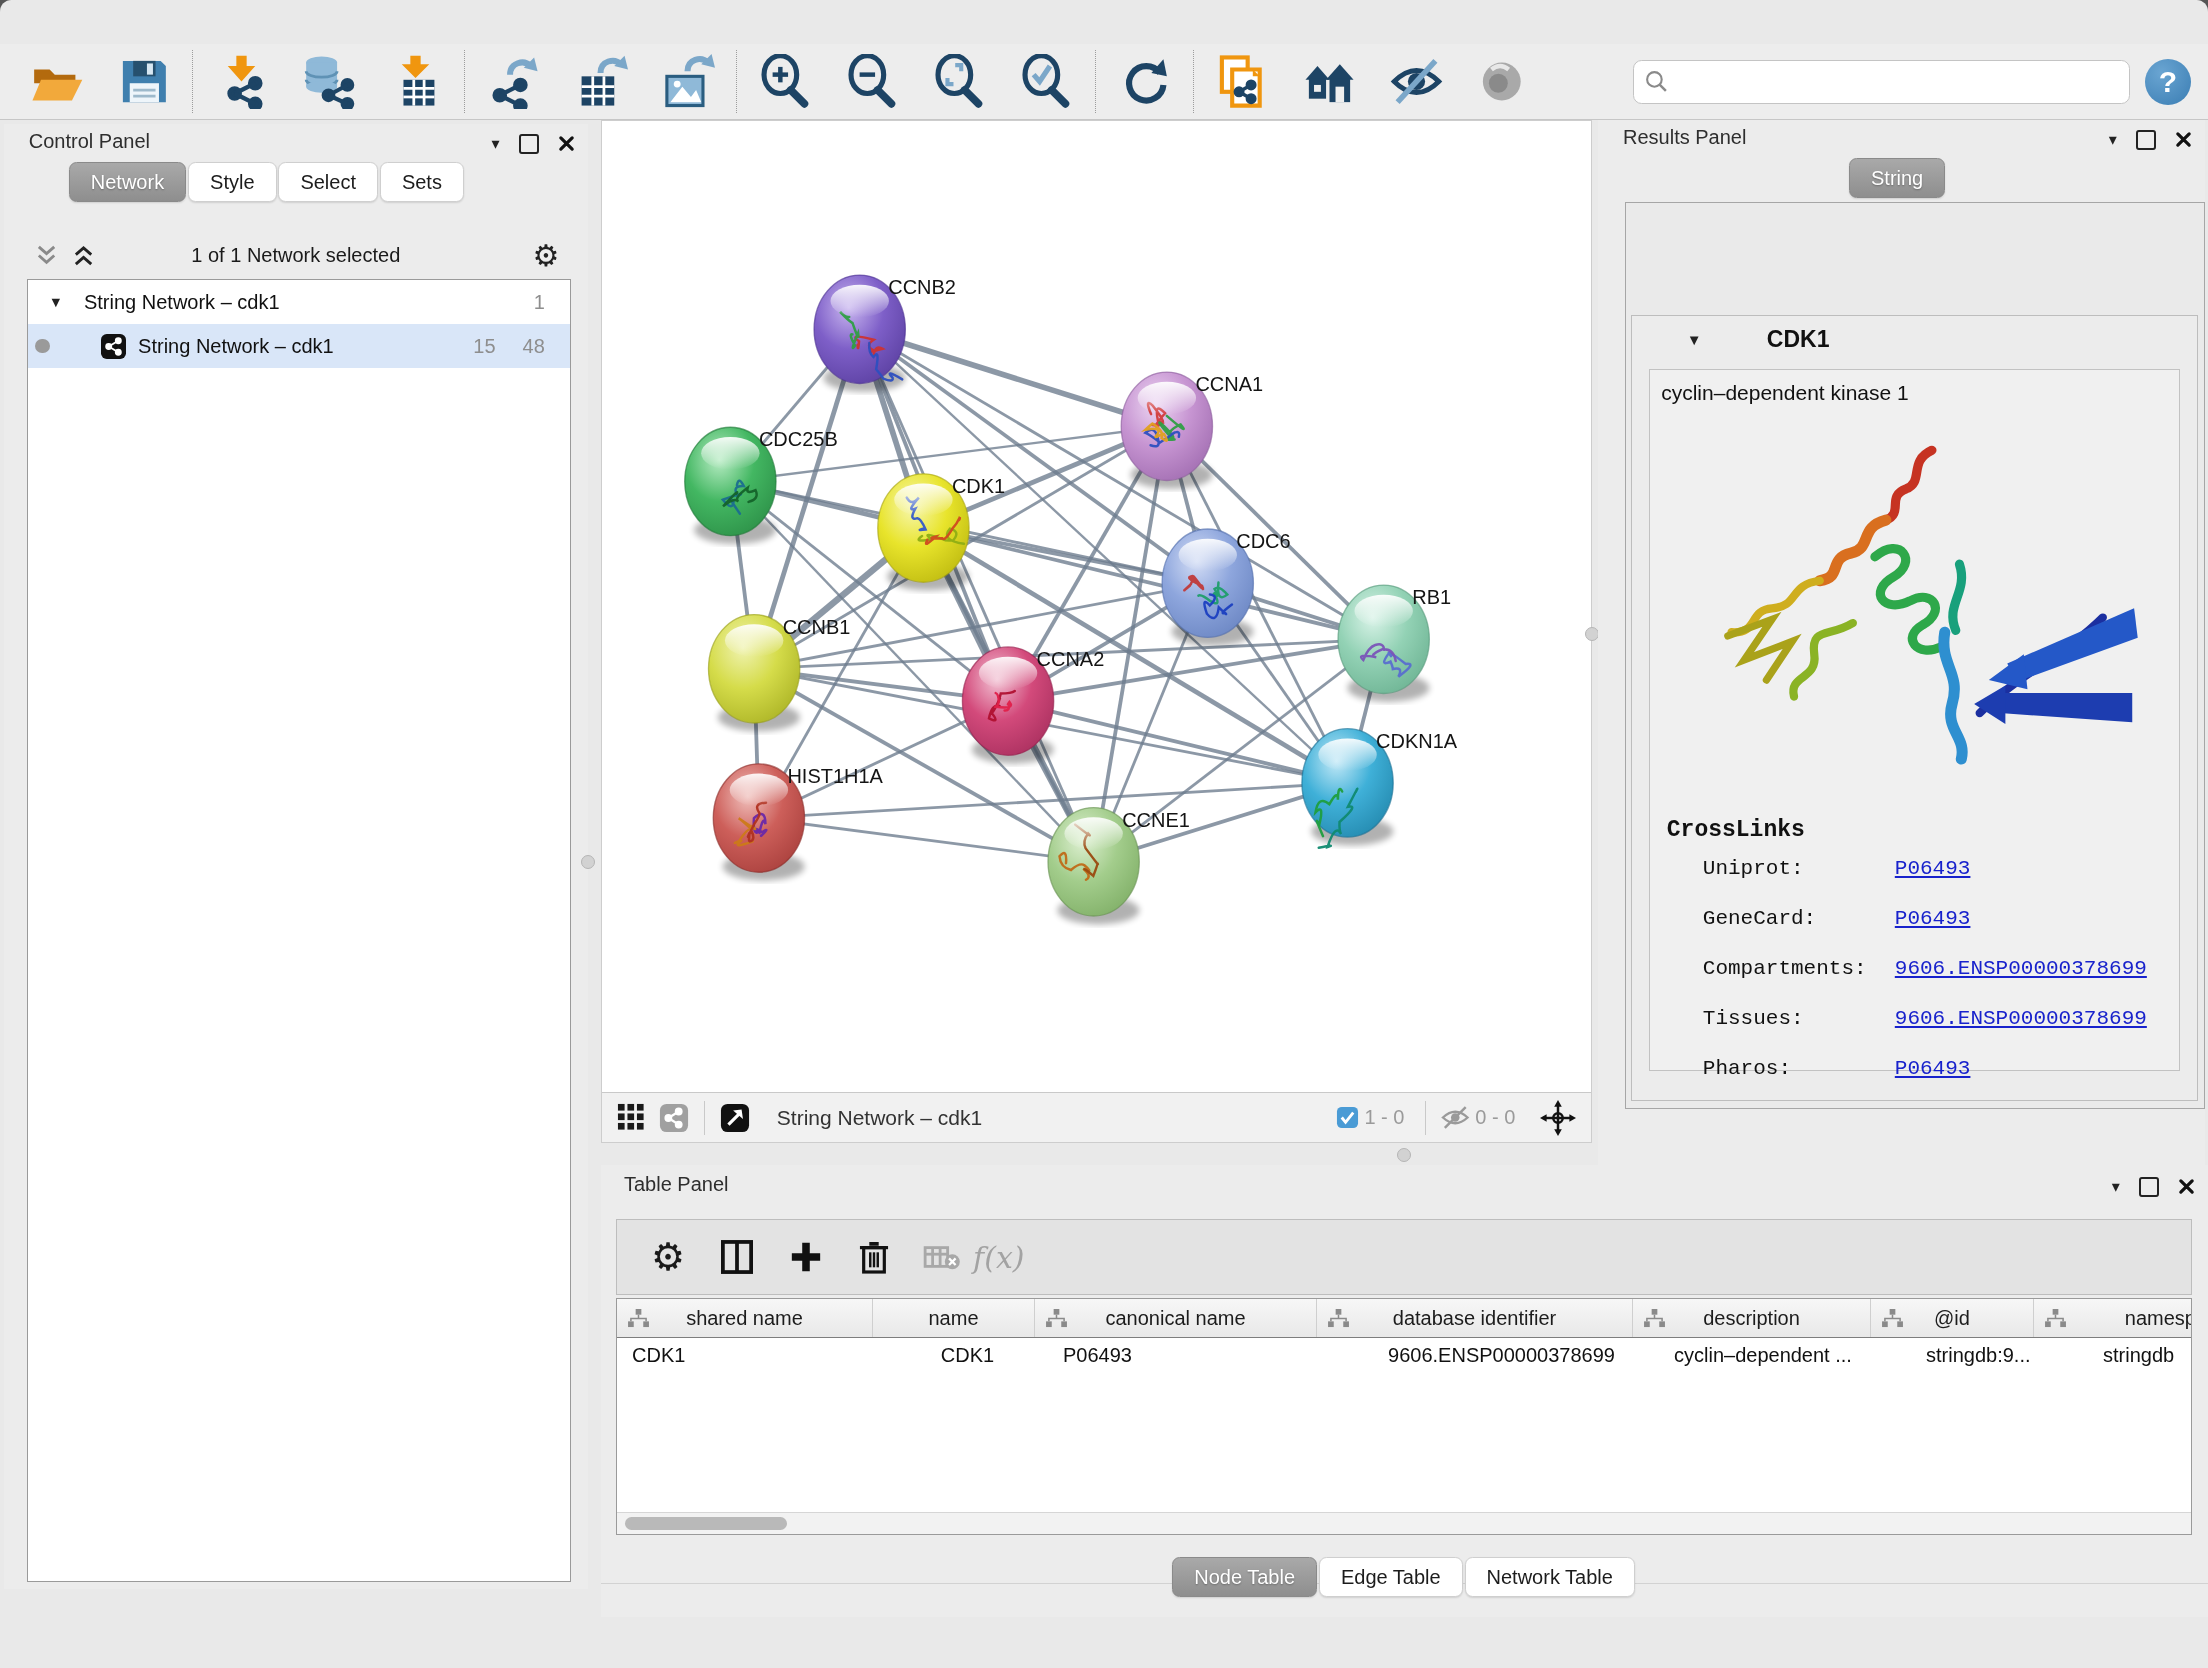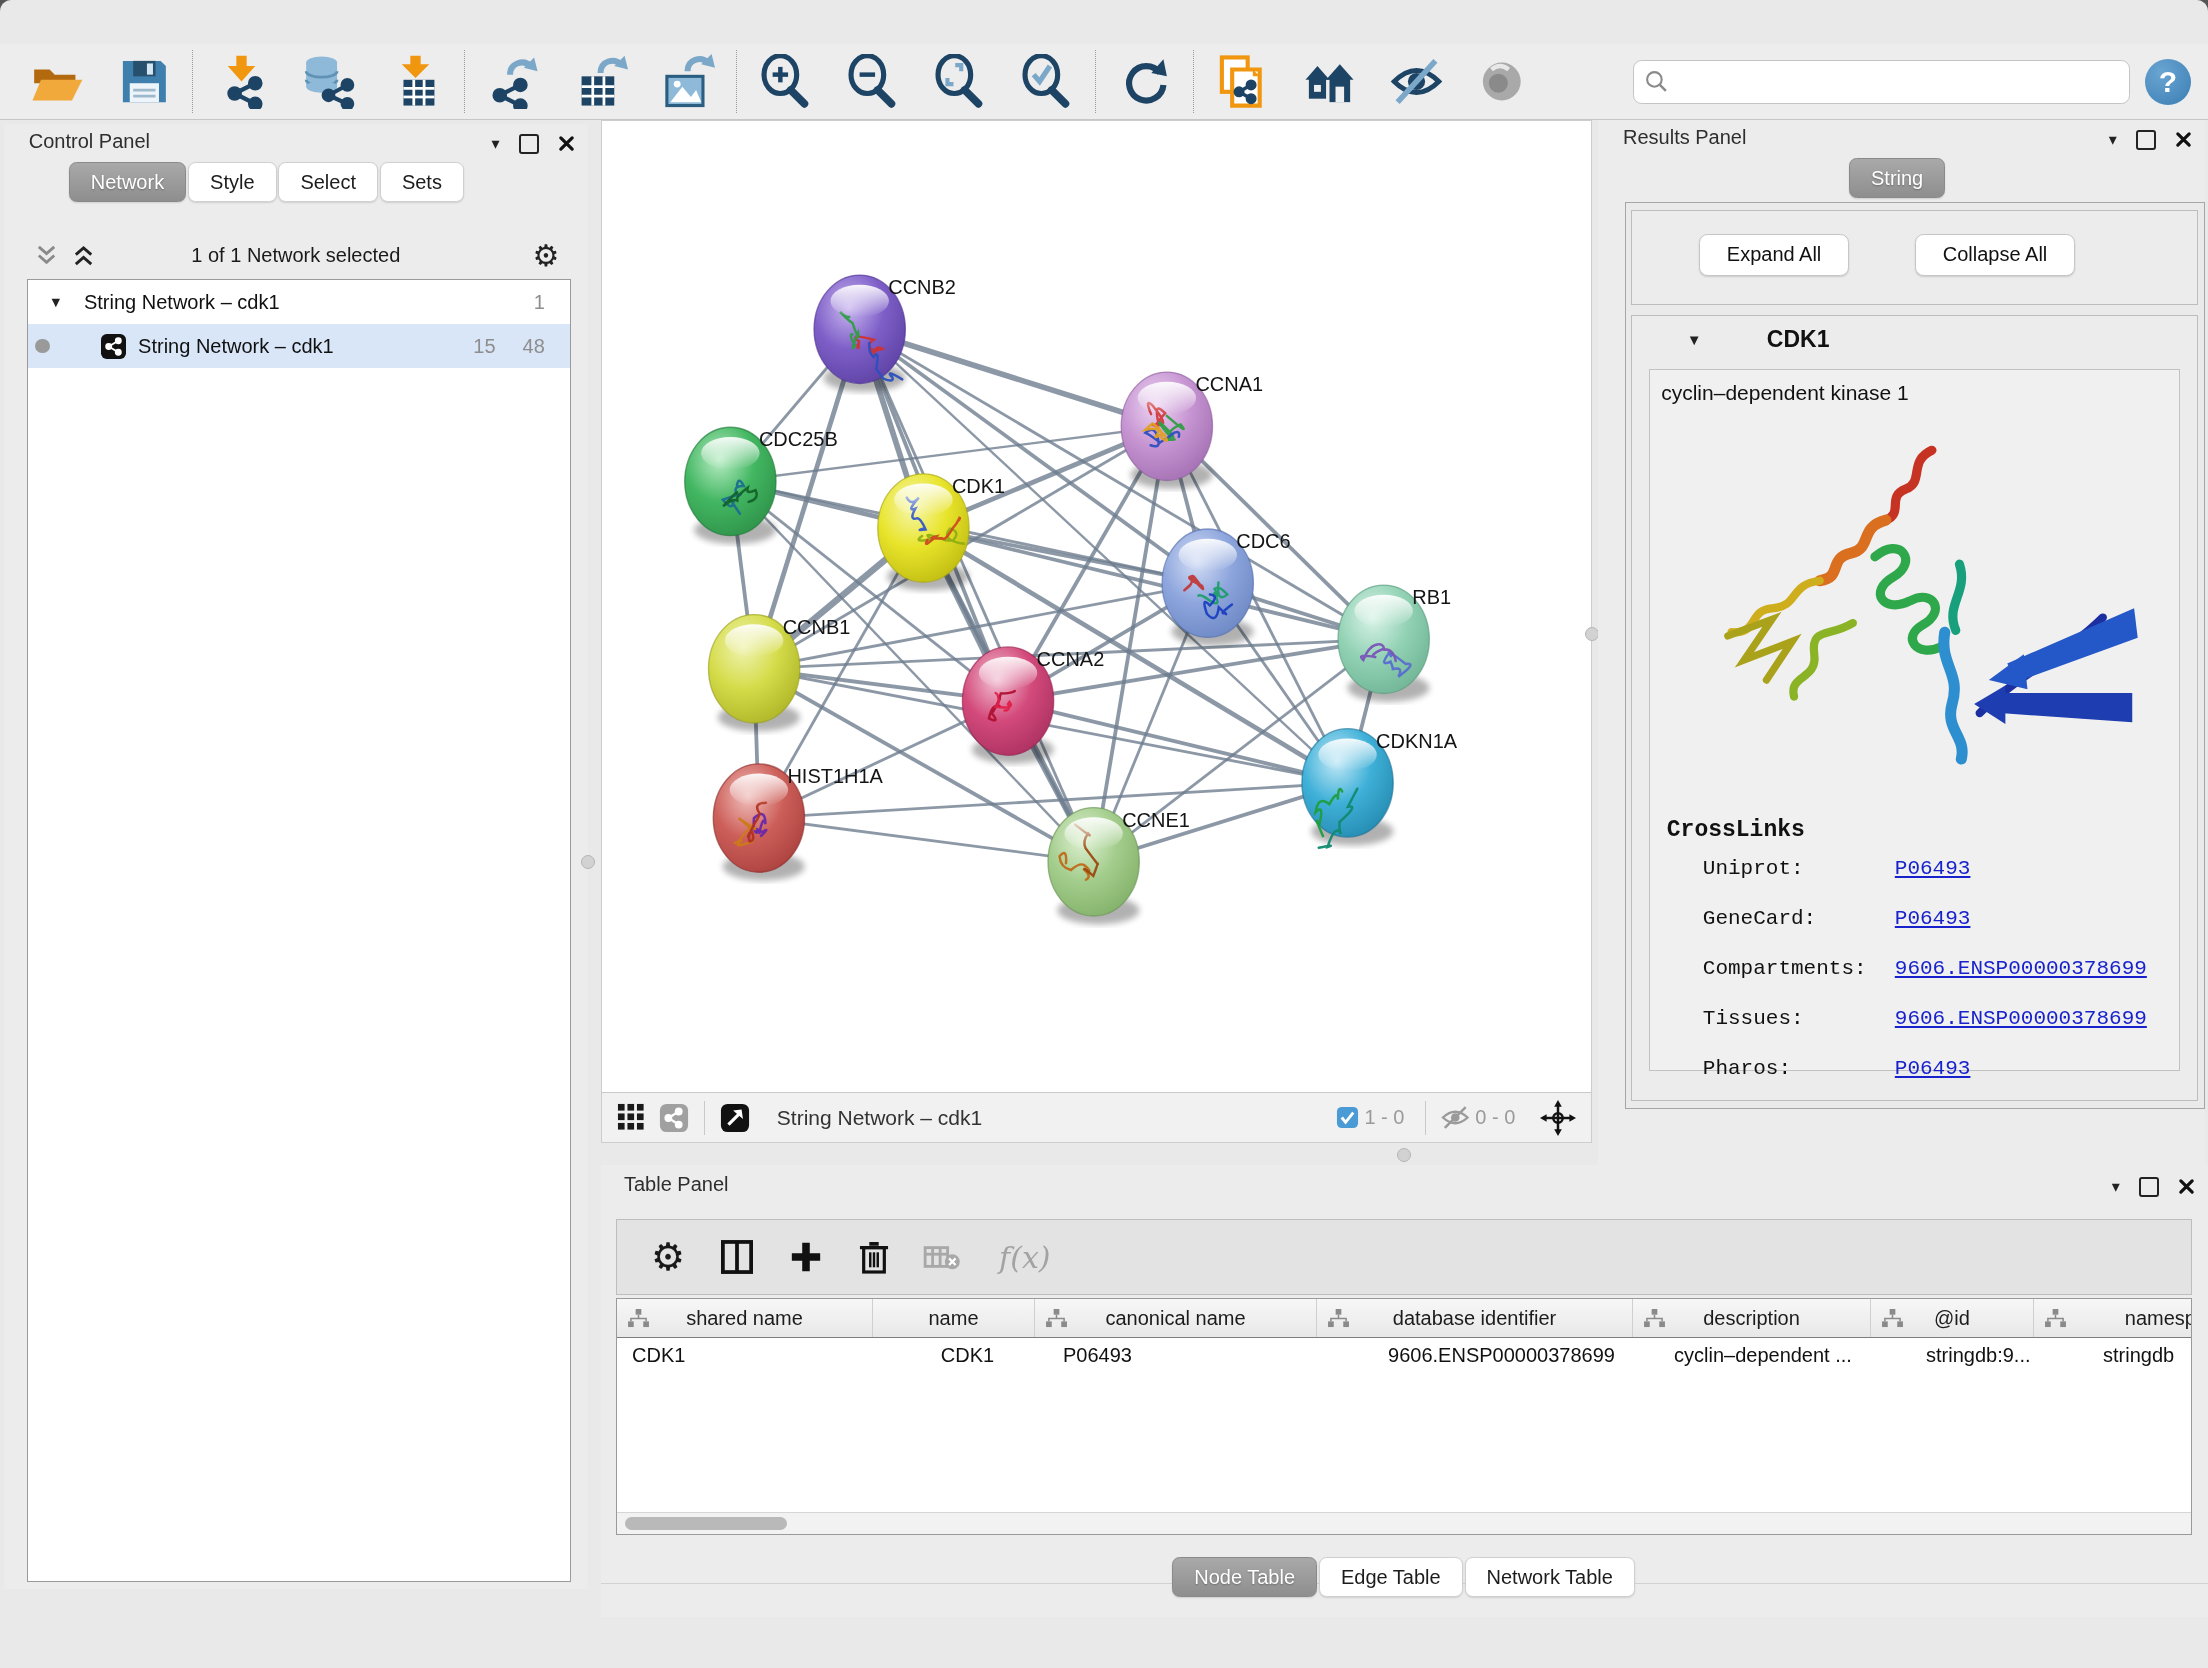--- a/index.html
+++ b/index.html
@@ -571,24 +571,20 @@
     <div class="panel-title abs" style="left:25px;top:5.7px">Results Panel</div>
     <div class="panel-icons" style="top:3.8px">
       <span class="caret">▾</span>
       <span class="floatbox"></span>
       <svg width="17" height="17" viewBox="0 0 18 18">
         <path d="M3 3 L15 15 M15 3 L3 15" stroke="#111" stroke-width="3.4" stroke-linecap="round"></path>
       </svg>
     </div>
     <span class="tab active abs" style="left:251px;top:38px">String</span>
     <div class="abs" style="left:27px;top:82px;width:578px;height:905px;background:#eaeaea;border:1.4px solid #a6a6a6">
-      <div class="abs" style="left:4.8px;top:6.7px;width:565px;height:93px;border:1.4px solid #bdbdbd;background:#ececec">
-        <span class="btn abs" style="left:67px;top:23px">Expand All</span>
-        <span class="btn abs" style="left:283px;top:23px">Collapse All</span>
-      </div>
       <div class="abs" style="left:4.8px;top:112px;width:565px;height:784px;border:1.4px solid #bdbdbd;background:#ececec">
         <span class="abs" style="left:55px;top:15px;font-size:15px;color:#222">▼</span>
         <span class="abs" style="left:135px;top:9.5px;font-size:23px;font-weight:bold;color:#111">CDK1</span>
         <div class="abs" style="left:17px;top:53px;width:529px;height:700px;border:1.4px solid #c2c2c2;background:#f0f0f0">
           <span class="abs" style="left:11.4px;top:11.4px;font-size:21px;color:#111">cyclin–dependent kinase 1</span>
 
           <svg class="abs" style="left:5.7px;top:49px" width="517" height="386" viewBox="0 0 560 420">
             <g fill="none" stroke-linecap="round">
               <path d="M300,34 c-26,12 -8,34 -28,42 c-22,8 -2,26 -22,34" stroke="#c63322" stroke-width="10"></path>
               <path d="M250,110 c-30,8 -14,30 -38,36 c-26,6 -8,26 -34,30" stroke="#d96f1f" stroke-width="12"></path>
@@ -660,21 +656,21 @@
         <line x1="20" y1="14" x2="20" y2="30" stroke="#111" stroke-width="2.6"></line>
       </svg>
       <svg style="margin-left:34px" width="38" height="30" viewBox="0 0 40 32">
         <rect x="2" y="6" width="24" height="20" fill="none" stroke="#a8a8a8" stroke-width="3"></rect>
         <line x1="2" y1="13" x2="26" y2="13" stroke="#a8a8a8" stroke-width="3"></line>
         <line x1="10" y1="6" x2="10" y2="26" stroke="#a8a8a8" stroke-width="3"></line>
         <line x1="18" y1="6" x2="18" y2="26" stroke="#a8a8a8" stroke-width="3"></line>
         <circle cx="31" cy="21" r="8" fill="#a8a8a8"></circle>
         <path d="M27.5 17.5 l7 7 M34.5 17.5 l-7 7" stroke="#fff" stroke-width="2.4"></path>
       </svg>
-      <span style="margin-left:38px;font-size:30px;color:#a3a3a3;font-style:italic;font-family:'DejaVu Serif',serif">f(x)</span>
+      <span style="margin-left:12px;font-size:30px;color:#a3a3a3;font-style:italic;font-family:'DejaVu Serif',serif">f(x)</span>
     </div>
     <div class="tbl-box">
       <div id="tbl-head" style="display:flex;border-bottom:1.9px solid #7d7d7d">
           <div class="th" style="width: 255px;">
             <svg style="position:absolute;left:11.4px;top:9.5px" width="21" height="19" viewBox="0 0 22 20">
               <g fill="#8a8a8a">
                 <rect x="8" y="0" width="6" height="6"></rect>
                 <rect x="0" y="13" width="6" height="6"></rect>
                 <rect x="16" y="13" width="6" height="6"></rect>
               </g>

